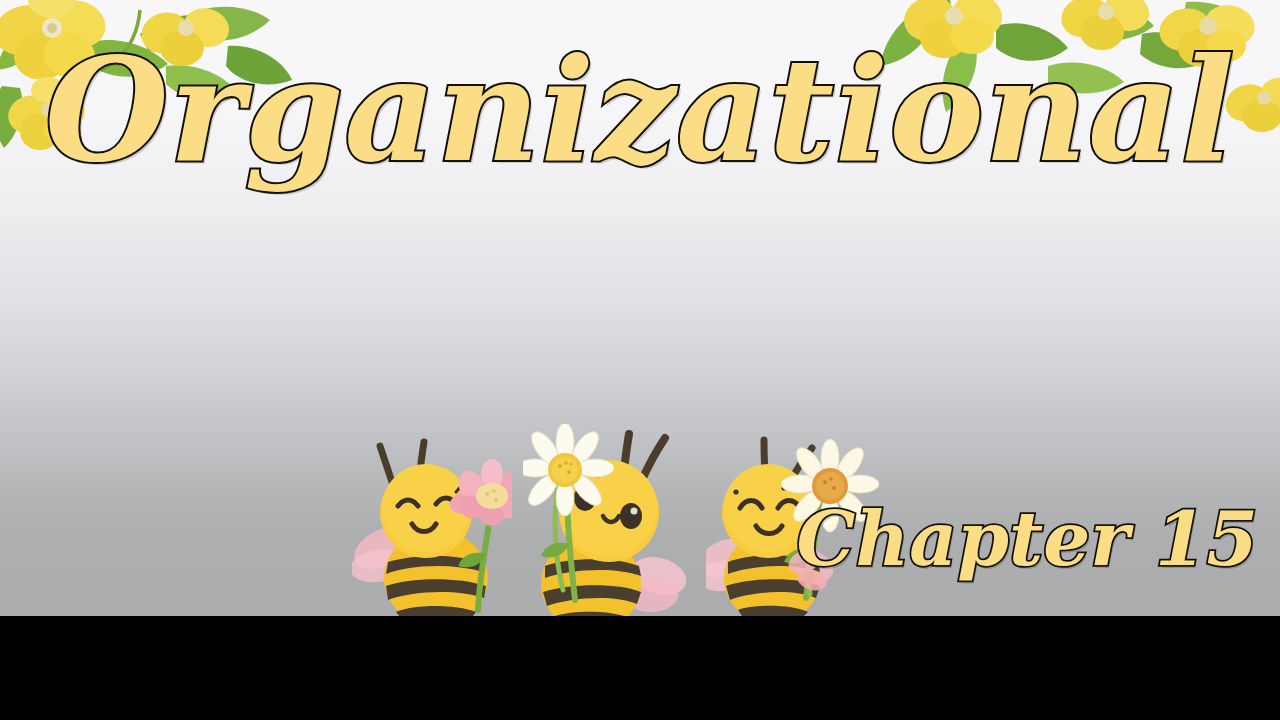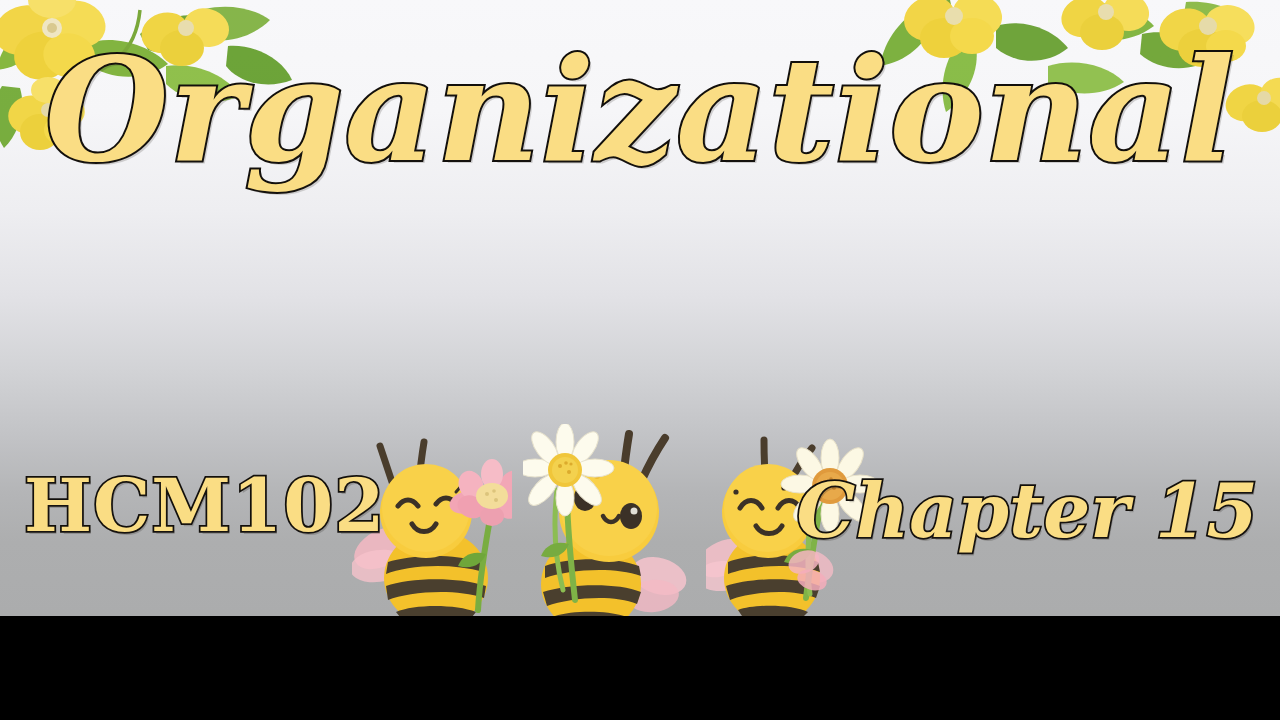--- a/index.html
+++ b/index.html
@@ -75,21 +75,21 @@
   }
   .label-course {
     left: 24px;
     top: 463px;
     font-size: 72px;
     font-style: normal;
     letter-spacing: 1px;
   }
   .label-chapter {
     right: 22px;
-    top: 468px;
+    top: 496px;
     font-size: 74px;
   }
 
   
   .bee {
     position: absolute;
     z-index: 3;
   }
   .bee svg { display: block; }
 
@@ -347,20 +347,19 @@
         </g>
         <circle cx="0" cy="-2" r="18" fill="#e09a3c"></circle>
         <circle cx="0" cy="-2" r="14" fill="#e8a94a"></circle>
         <circle cx="-5" cy="-6" r="2" fill="#c9862e"></circle>
         <circle cx="4" cy="0" r="2" fill="#c9862e"></circle>
         <circle cx="1" cy="-9" r="1.8" fill="#c9862e"></circle>
       </g>
     </svg>
   </div>
 
-  <div class="label label-course">HCM102</div>
 
   <div class="label label-chapter">Chapter 15</div>
 
   <div class="bar-green"></div>
   <div class="bar-gray"></div>
 
 </div>
 
 </body></html>

